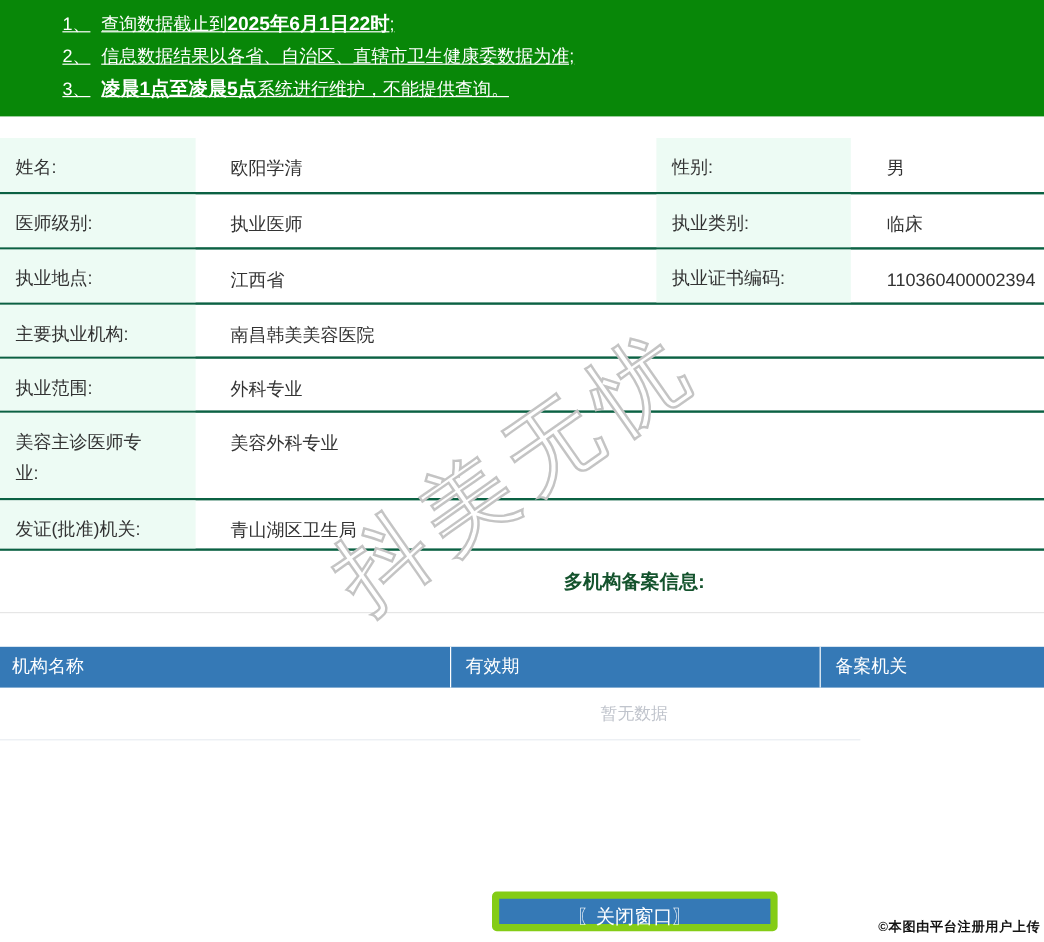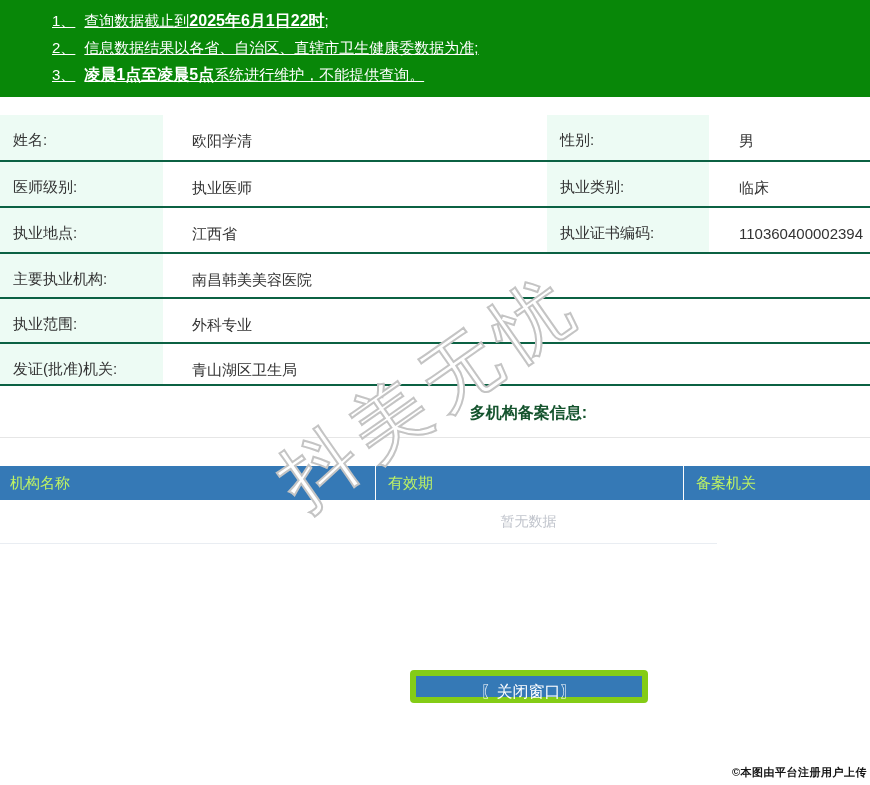--- a/index.html
+++ b/index.html
@@ -30,21 +30,21 @@
   .cell-value.v1 { width:367px; flex:none; }
   .cell-value.v2 { padding-left:13px; }
 
   
   .center-shift { width:683px; margin-left:187px; text-align:center; }
   .section-title { margin-top:16px; font-size:16px; font-weight:bold; color:#14532d; line-height:22px; }
   .section-divider { margin-top:13px; border-bottom:1px solid #e6e6e6; width:870px; }
 
   .grid-header { margin-top:28px; width:870px; height:34px; display:flex; background:#3579b6; }
   .grid-header .gcell {
-    color:#bef264; font-size:15px; line-height:34px; padding-left:12px;
+    color:#ffffff; font-size:15px; line-height:34px; padding-left:12px;
     border-left:1px solid #fdfdfd;
   }
   .grid-header .gcell:first-child { border-left:none; padding-left:10px; width:375px; }
   .grid-header .gcell.c2 { width:308px; }
   .grid-header .gcell.c3 { flex:1; }
 
   .empty-row { width:717px; height:44px; border-bottom:1px solid #e9edf2; }
   .empty-row .empty-text { font-size:14px; color:#c0c4cc; line-height:43px; }
 
   
@@ -108,20 +108,24 @@
   <div class="irow r4">
     <div class="cell-label">主要执业机构:</div>
     <div class="cell-value">南昌韩美美容医院</div>
   </div>
 
   <div class="irow r5">
     <div class="cell-label">执业范围:</div>
     <div class="cell-value">外科专业</div>
   </div>
 
+  <div class="irow r6">
+    <div class="cell-label">美容主诊医师专业:</div>
+    <div class="cell-value">美容外科专业</div>
+  </div>
 
   <div class="irow r7">
     <div class="cell-label">发证(批准)机关:</div>
     <div class="cell-value">青山湖区卫生局</div>
   </div>
 
 </div>
 
 <div class="center-shift section-title">多机构备案信息:</div>
 <div class="section-divider"></div>

